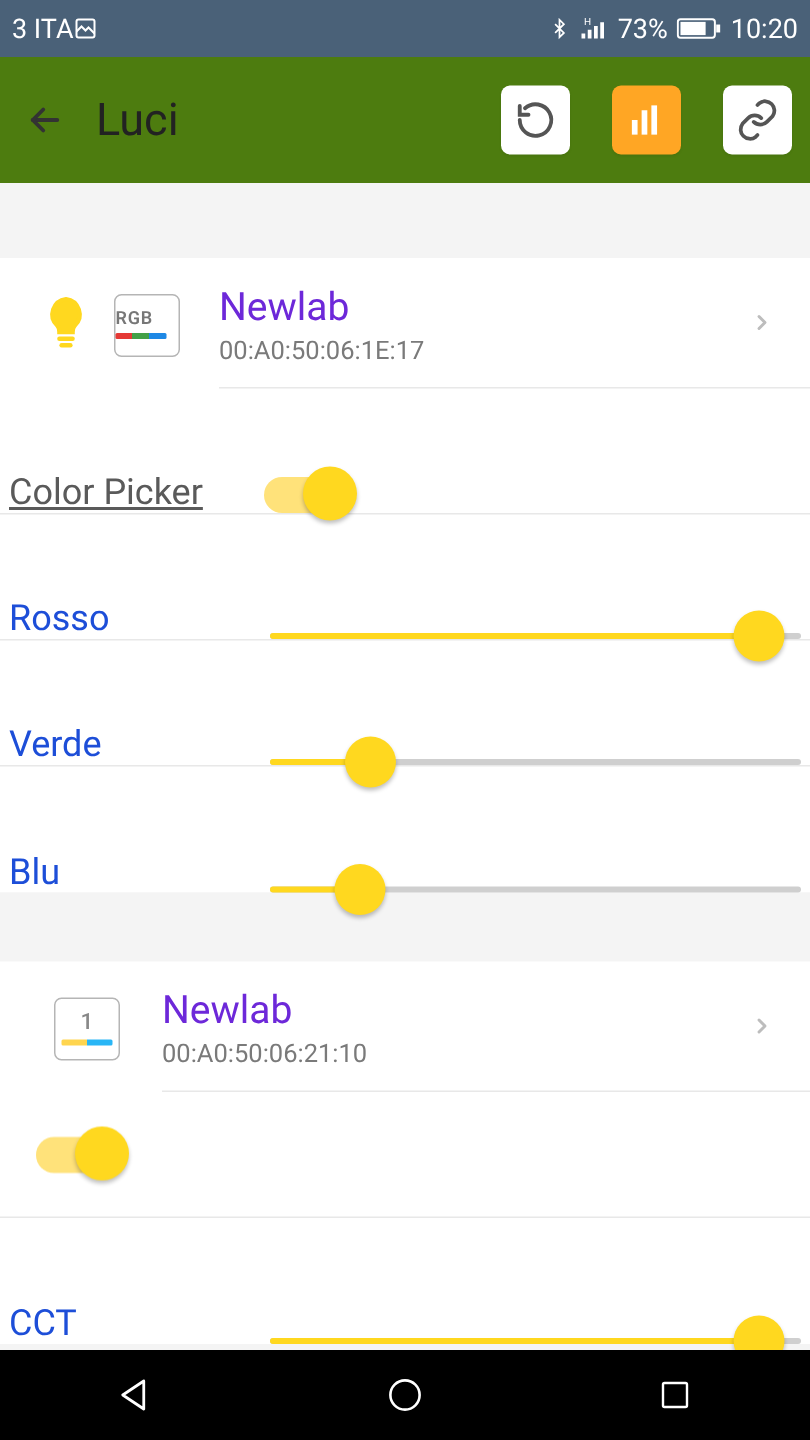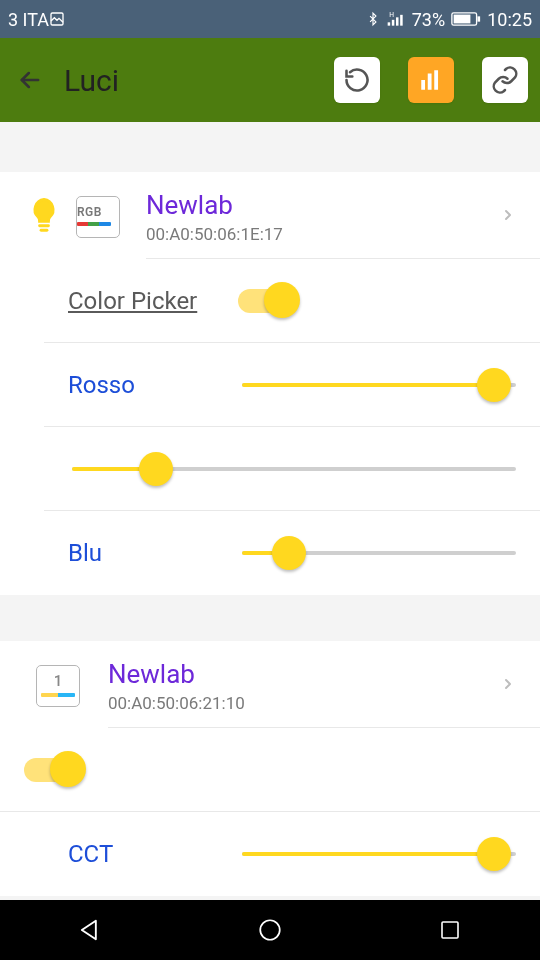--- a/index.html
+++ b/index.html
@@ -150,25 +150,24 @@
     .inner-sep {
       height: 1px;
       background: #e8e8e8;
       margin-left: 146px;
     }
     .inner-sep.short { margin-left: 108px; }
 
     
     .row {
       display: flex;
-      align-items: center;
-      padding: 0 24px;
+      align-items: flex-end;
+      padding: 0 6px;
       height: 84px;
       border-bottom: 1px solid #e8e8e8;
-      margin-left: 44px;
     }
     .row:last-child { border-bottom: none; }
     .row-label {
       width: 170px;
       font-size: 24px;
       color: #1d4ed8;
     }
     .row-label.linky {
       text-decoration: underline;
       color: #5a5a5a;
@@ -305,21 +304,21 @@
       </svg>
     </span>
     <span>73%</span>
     <span class="status-icon">
       <svg width="30" height="16" viewBox="0 0 34 16">
         <rect x="1" y="1" width="28" height="14" rx="2" fill="none" stroke="#fff" stroke-width="1.5"></rect>
         <rect x="3" y="3" width="19" height="10" fill="#fff"></rect>
         <rect x="30" y="5" width="3" height="6" fill="#fff"></rect>
       </svg>
     </span>
-    <span>10:25</span>
+    <span>10:20</span>
   </div>
 </div>
 
 <div class="app-bar">
   <div class="back-btn">
     <svg width="28" height="28" viewBox="0 0 24 24" fill="none" stroke="#333" stroke-width="2.2" stroke-linecap="round" stroke-linejoin="round">
       <path d="M19 12H5"></path>
         <path d="M11 18l-6-6 6-6"></path>
     </svg>
   </div>
@@ -388,20 +387,21 @@
       <div class="row-label">Rosso</div>
       <div class="slider-wrap">
         <div class="slider">
           <div class="fill" style="width:92%"></div>
           <div class="knob" style="left:92%"></div>
         </div>
       </div>
     </div>
 
     <div class="row">
+      <div class="row-label">Verde</div>
       <div class="slider-wrap">
         <div class="slider">
           <div class="fill" style="width:19%"></div>
           <div class="knob" style="left:19%"></div>
         </div>
       </div>
     </div>
 
     <div class="row" style="border-bottom:none">
       <div class="row-label">Blu</div>

